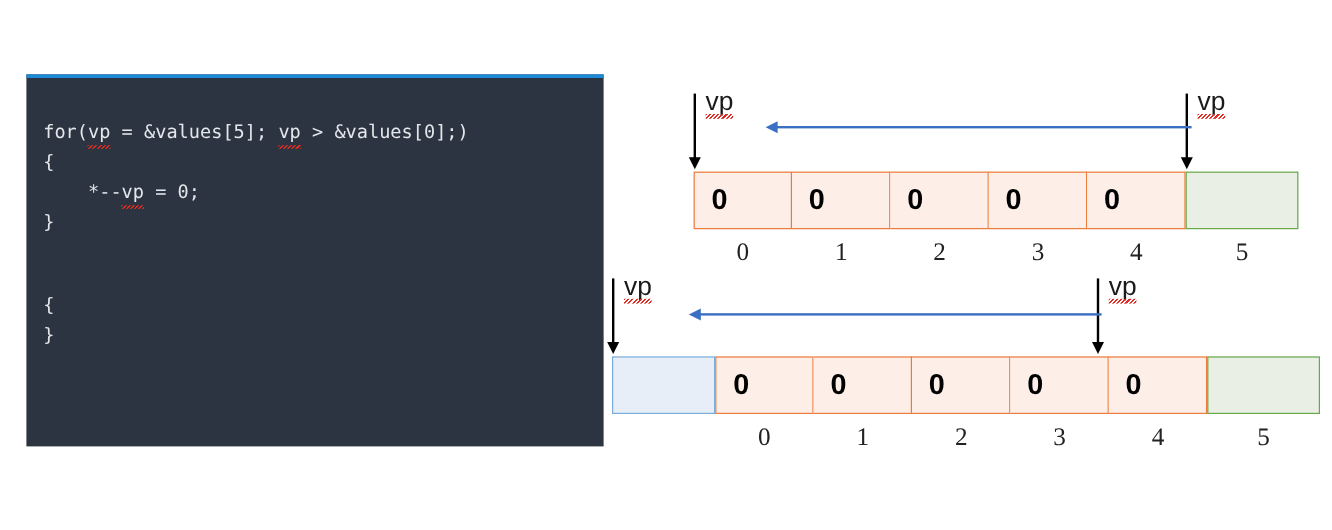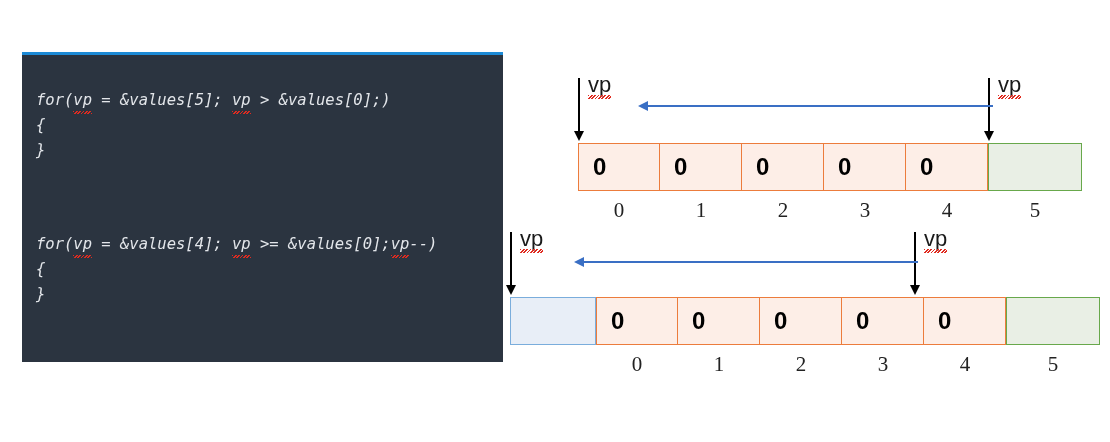--- a/index.html
+++ b/index.html
@@ -12,26 +12,25 @@
     height: 442px;
     position: relative;
     overflow: hidden;
     font-family: "Liberation Sans", sans-serif;
   }
 
   
   #code-panel {
     position: absolute;
     left: 22px;
-    top: 52px;
+    top: 62px;
     width: 481px;
     height: 310px;
     background: #2b3440;
     box-sizing: border-box;
-    font-style: italic;
   }
   #code-accent-bar {
     position: absolute;
     left: 0;
     top: 0;
     width: 100%;
     height: 3px;
     background: #1c8ad6;
   }
   .code-block {
@@ -167,23 +166,23 @@
     border-bottom: 5.2px solid transparent;
     border-right: 10px solid #3a6fc4;
   }
 </style>
 </head>
 <body>
 
 <div id="code-panel">
   <div id="code-accent-bar"></div>
 
-  <div class="code-block" id="code-block-1"><span class="code-line">for(<span class="sq">vp</span> = &amp;values[5]; <span class="sq">vp</span> &gt; &amp;values[0];)</span><span class="code-line">{</span><span class="code-line">}</span></div>
-
-  <div class="code-block" id="code-block-2"><span class="code-line">for(<span class="sq">vp</span> = &amp;values[4]; <span class="sq">vp</span> &gt;= &amp;values[0];<span class="sq">vp</span>--)</span><span class="code-line">{</span><span class="code-line">}</span></div>
+  <div class="code-block" id="code-block-1"><span class="code-line">for(<span class="sq">vp</span> = &amp;values[5]; <span class="sq">vp</span> &gt; &amp;values[0];)</span><span class="code-line">{</span><span class="code-line">    *--<span class="sq">vp</span> = 0;</span><span class="code-line">}</span></div>
+
+  <div class="code-block" id="code-block-2"><span class="code-line">{</span><span class="code-line">}</span></div>
 </div>
 
 <div class="diagram" id="diagram-top">
 
   <div class="vp-marker" style="left:0px; top:0px;">
     <span class="vp-label"><span class="sq">vp</span></span>
     <span class="vp-stem" style="height:55px;"></span>
     <span class="vp-head" style="top:53px;"></span>
   </div>
 

